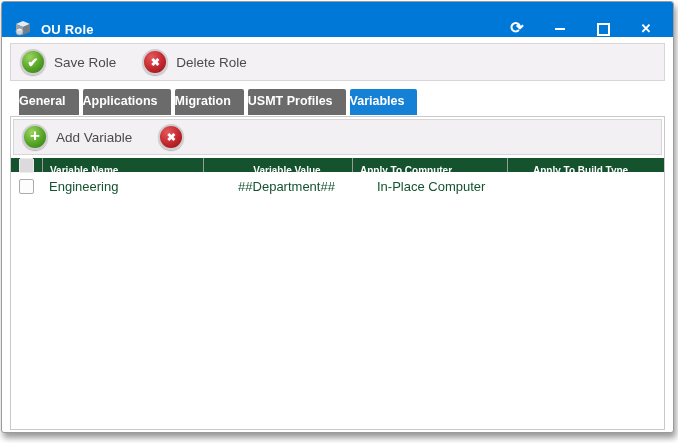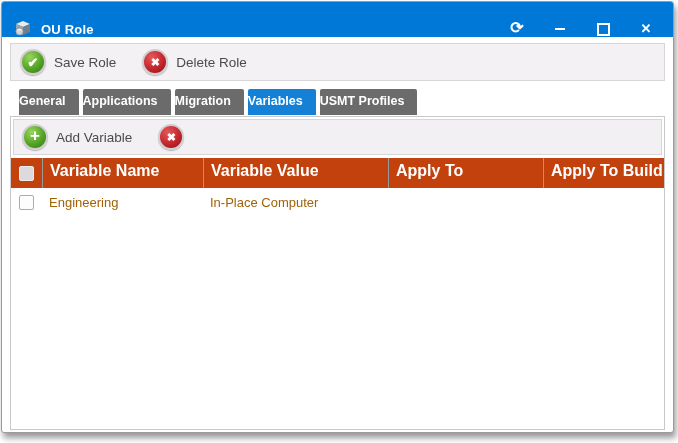--- a/index.html
+++ b/index.html
@@ -34,28 +34,28 @@
   
   .tabbar{margin:8px 0 0 17px;height:26px;display:flex;}
   .tab{background:#6B6B6B;color:#fff;font-size:12.5px;font-weight:bold;
     padding:5px 13px 0 0;height:21px;border-radius:2px 2px 0 0;margin-right:4px;cursor:default;}
   .tab.active{background:#1581D6;}
   
   .panel{margin:1px 8px 0 8px;border:1px solid #c9c9c9;height:312px;background:#fff;}
   .toolbar2{margin:2px;height:34px;background:#f2f0f2;border:1px solid #d7d5d7;
     display:flex;align-items:center;gap:26px;padding-left:8px;}
   
-  .grid-head{margin-top:3px;height:30px;background:#c2410c;display:flex;
-    color:#fff;font-size:16px;font-weight:bold;line-height:25px;}
-  .grid-row{height:28px;display:flex;align-items:center;font-size:13px;color:#a16207;}
+  .grid-head{margin-top:3px;height:14px;background:#14532d;display:flex;
+    color:#fff;font-size:10px;font-weight:bold;line-height:25px;}
+  .grid-row{height:28px;display:flex;align-items:center;font-size:13px;color:#14532d;}
   .c-cb{width:31px;flex:0 0 auto;display:flex;align-items:center;justify-content:center;}
   .c1{width:161px;flex:0 0 auto;padding-left:7px;box-sizing:border-box;}
-  .c2{width:149px;flex:0 0 auto;padding-left:7px;box-sizing:border-box;}
-  .c3{width:155px;flex:0 0 auto;padding-left:7px;box-sizing:border-box;margin-left:36px;}
-  .c4{flex:1 1 auto;padding-left:7px;box-sizing:border-box;}
+  .c2{width:149px;flex:0 0 auto;padding-left:18px;box-sizing:border-box;text-align:center;}
+  .c3{width:155px;flex:0 0 auto;padding-left:7px;box-sizing:border-box;}
+  .c4{flex:1 1 auto;padding-left:25px;box-sizing:border-box;}
   .grid-head .c1,.grid-head .c2,.grid-head .c3,.grid-head .c4{border-left:1px solid #9a9a9a;}
   .cb{width:13px;height:13px;border:1px solid #ababab;background:#fdfdfd;border-radius:2px;}
   .cb-head{border:1px solid #ececec;background:#dcdadc;}
 </style>
 </head>
 <body>
 
 <div class="window">
 
   <div class="titlebar">
@@ -91,22 +91,22 @@
           <span class="g-x">✖</span>
         </span>
       <span>Delete Role</span>
     </div>
   </div>
 
   <div class="tabbar">
     <div class="tab">General</div>
     <div class="tab">Applications</div>
     <div class="tab">Migration</div>
+    <div class="tab">USMT Profiles</div>
     <div class="tab active">Variables</div>
-    <div class="tab">USMT Profiles</div>
   </div>
 
   <div class="panel">
 
     <div class="toolbar2">
       <div class="tool-btn">
         <span class="orb orb-green">
             <span class="g-plus">+</span>
           </span>
         <span>Add Variable</span>
@@ -126,17 +126,18 @@
       <div class="c2">Variable Value</div>
       <div class="c3">Apply To Computer</div>
       <div class="c4">Apply To Build Type</div>
     </div>
 
     <div class="grid-row">
       <div class="c-cb">
         <span class="cb"></span>
       </div>
       <div class="c1">Engineering</div>
+      <div class="c2">##Department##</div>
       <div class="c4">In-Place Computer</div>
     </div>
 
   </div>
 </div>
 
 </body></html>

